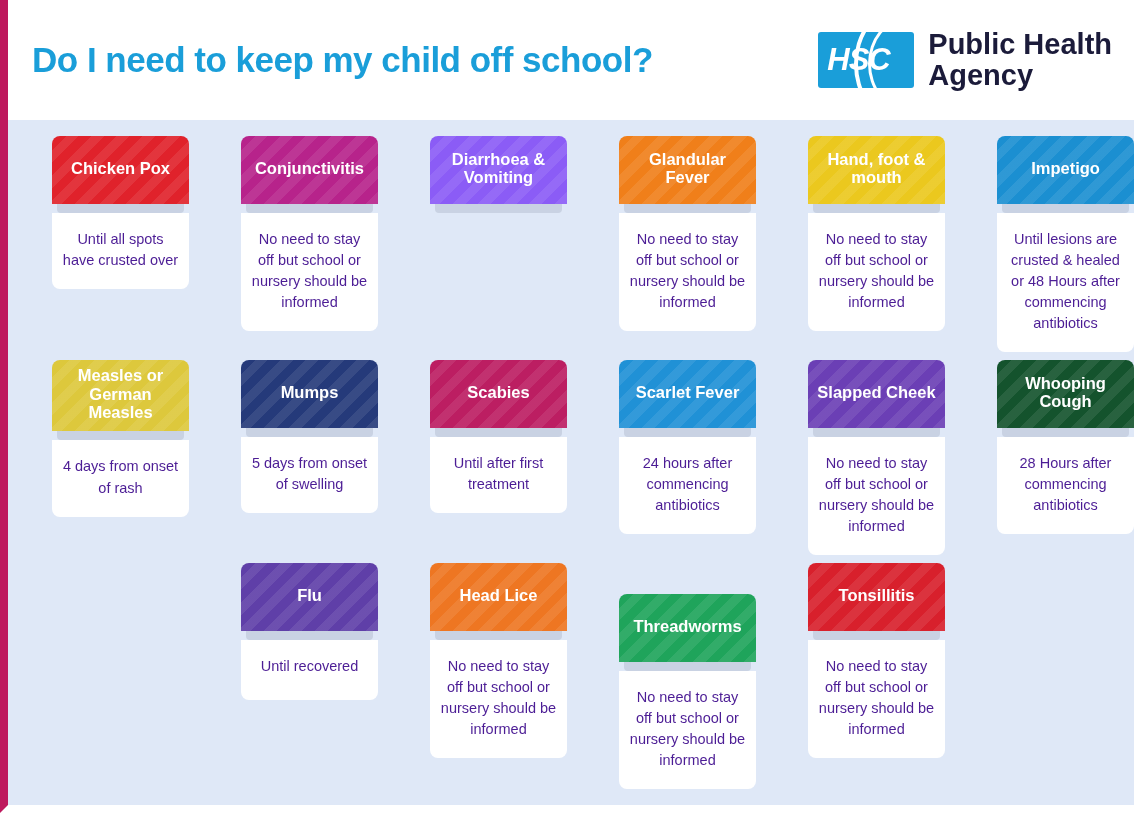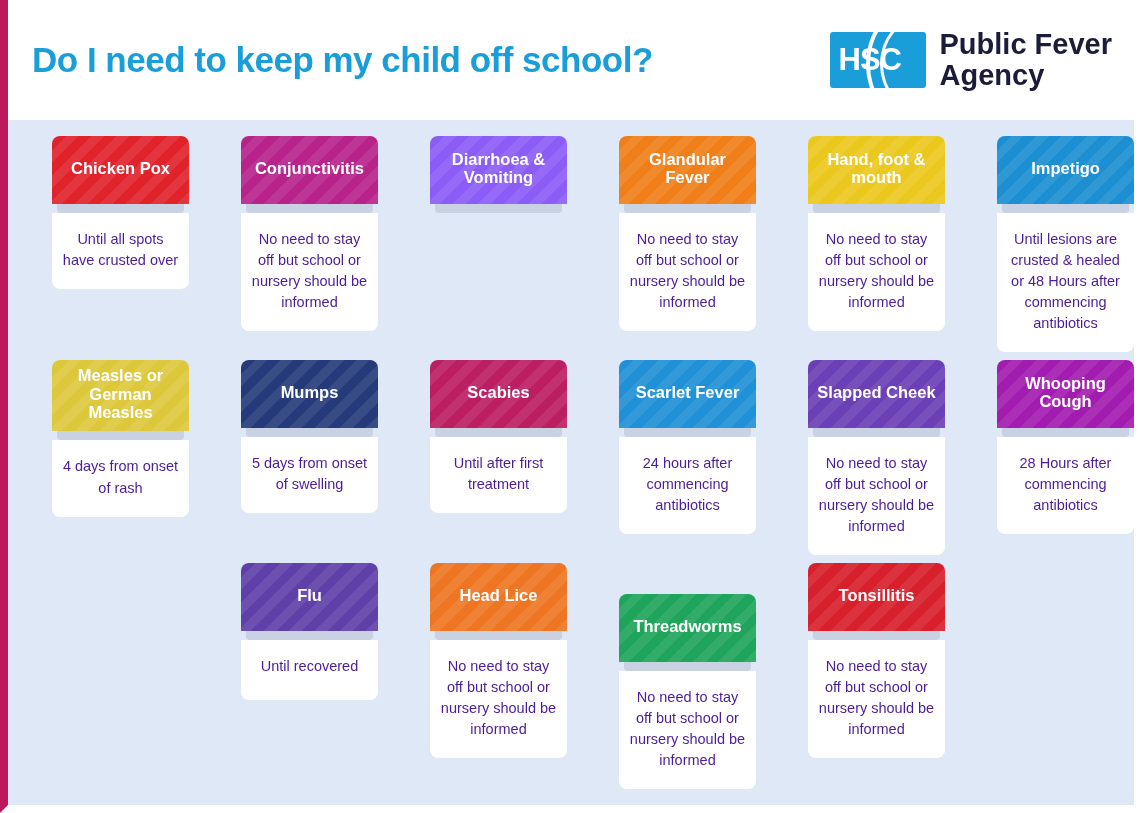--- a/index.html
+++ b/index.html
@@ -55,20 +55,21 @@
     overflow: hidden;
     flex: none;
   }
   .logo-mark .hsc-text {
     position: absolute;
     left: 9px;
     top: 10px;
     color: #ffffff;
     font-size: 31px;
     font-weight: bold;
+    font-style: italic;
     letter-spacing: -1px;
   }
   .logo-mark .swoosh {
     position: absolute;
     right: -18px;
     top: -22px;
     width: 70px;
     height: 100px;
     border: 4px solid #ffffff;
     border-radius: 50%;
@@ -179,21 +180,21 @@
 
   <div class="header">
     <div class="poster-title">Do I need to keep my child off school?</div>
     <div class="logo">
       <div class="logo-mark">
         <div class="swoosh"></div>
         <div class="swoosh2"></div>
         <div class="hsc-text">HSC</div>
       </div>
       <div class="logo-text">
-        <div>Public Fever</div>
+        <div>Public Health</div>
         <div>Agency</div>
       </div>
     </div>
   </div>
 
   <div class="grid">
       <div class="row">
         <div class="cell">
           <div class="card">
             <div class="card-head" style="background: rgb(224, 34, 43);">
@@ -300,21 +301,21 @@
             <div class="card-head" style="background: rgb(107, 63, 181);">
               <div class="stripes"></div>
               <div class="label">Slapped Cheek</div>
             </div>
             <div class="head-shadow"></div>
             <div class="card-body">No need to stay off but school or nursery should be informed</div>
           </div>
         </div>
         <div class="cell">
           <div class="card">
-            <div class="card-head" style="background: #a21caf;">
+            <div class="card-head" style="background: #14532d;">
               <div class="stripes"></div>
               <div class="label">Whooping Cough</div>
             </div>
             <div class="head-shadow"></div>
             <div class="card-body">28 Hours after commencing antibiotics</div>
           </div>
         </div>
       </div>
       <div class="row">
         <div class="spacer-cell"></div>

